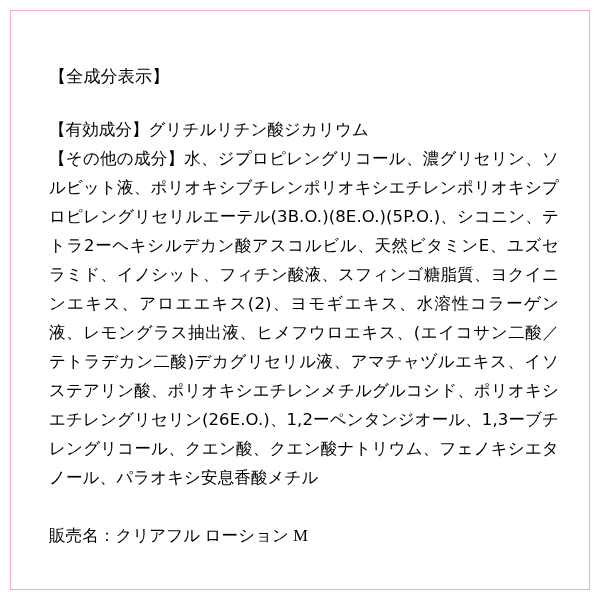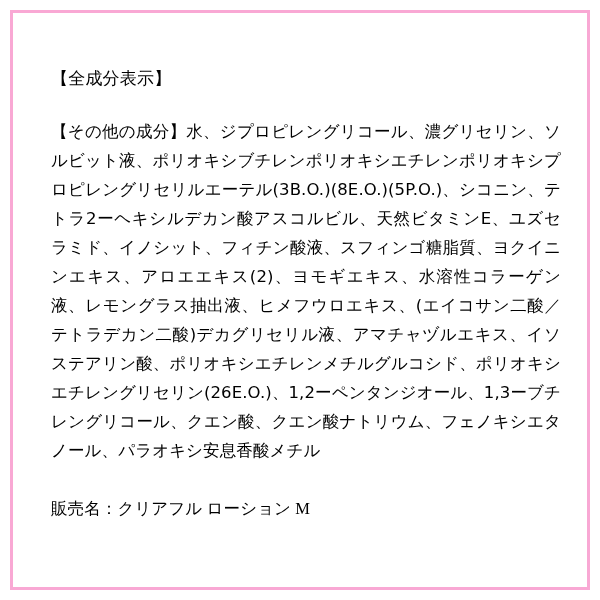--- a/index.html
+++ b/index.html
@@ -20,21 +20,21 @@
     background: #ffffff;
     overflow: hidden;
   }
   .frame {
     position: absolute;
     left: 10px;
     top: 10px;
     width: 580px;
     height: 580px;
     box-sizing: border-box;
-    border: 3px solid #f9a8d4;
+    border: 1px solid #f9a8d4;
     background: #ffffff;
   }
   .content {
     position: absolute;
     left: 38px;
     top: 52px;
     width: 510px;
   }
   .heading {
     font-size: 17px;
@@ -74,19 +74,20 @@
   }
 </style>
 </head>
 <body>
 
 <div class="page">
   <div class="frame">
     <div class="content">
       <p class="heading">【全成分表示】</p>
       <p class="block">
+        <span class="para active-label">【有効成分】グリチルリチン酸ジカリウム</span>
         <span class="para other-label">【その他の成分】水、ジプロピレングリコール、濃グリセリン、ソルビット液、ポリオキシブチレンポリオキシエチレンポリオキシプロピレングリセリルエーテル(3B.O.)(8E.O.)(5P.O.)、シコニン、テトラ2ーヘキシルデカン酸アスコルビル、天然ビタミンE、ユズセラミド、イノシット、フィチン酸液、スフィンゴ糖脂質、ヨクイニンエキス、アロエエキス(2)、ヨモギエキス、水溶性コラーゲン液、レモングラス抽出液、ヒメフウロエキス、(エイコサン二酸／テトラデカン二酸)デカグリセリル液、アマチャヅルエキス、イソステアリン酸、ポリオキシエチレンメチルグルコシド、ポリオキシエチレングリセリン(26E.O.)、1,2ーペンタンジオール、1,3ーブチレングリコール、クエン酸、クエン酸ナトリウム、フェノキシエタノール、パラオキシ安息香酸メチル</span>
       </p>
       <div class="spacer"></div>
       <p class="seller">販売名：クリアフル ローション M</p>
     </div>
   </div>
 </div>
 
 </body></html>

